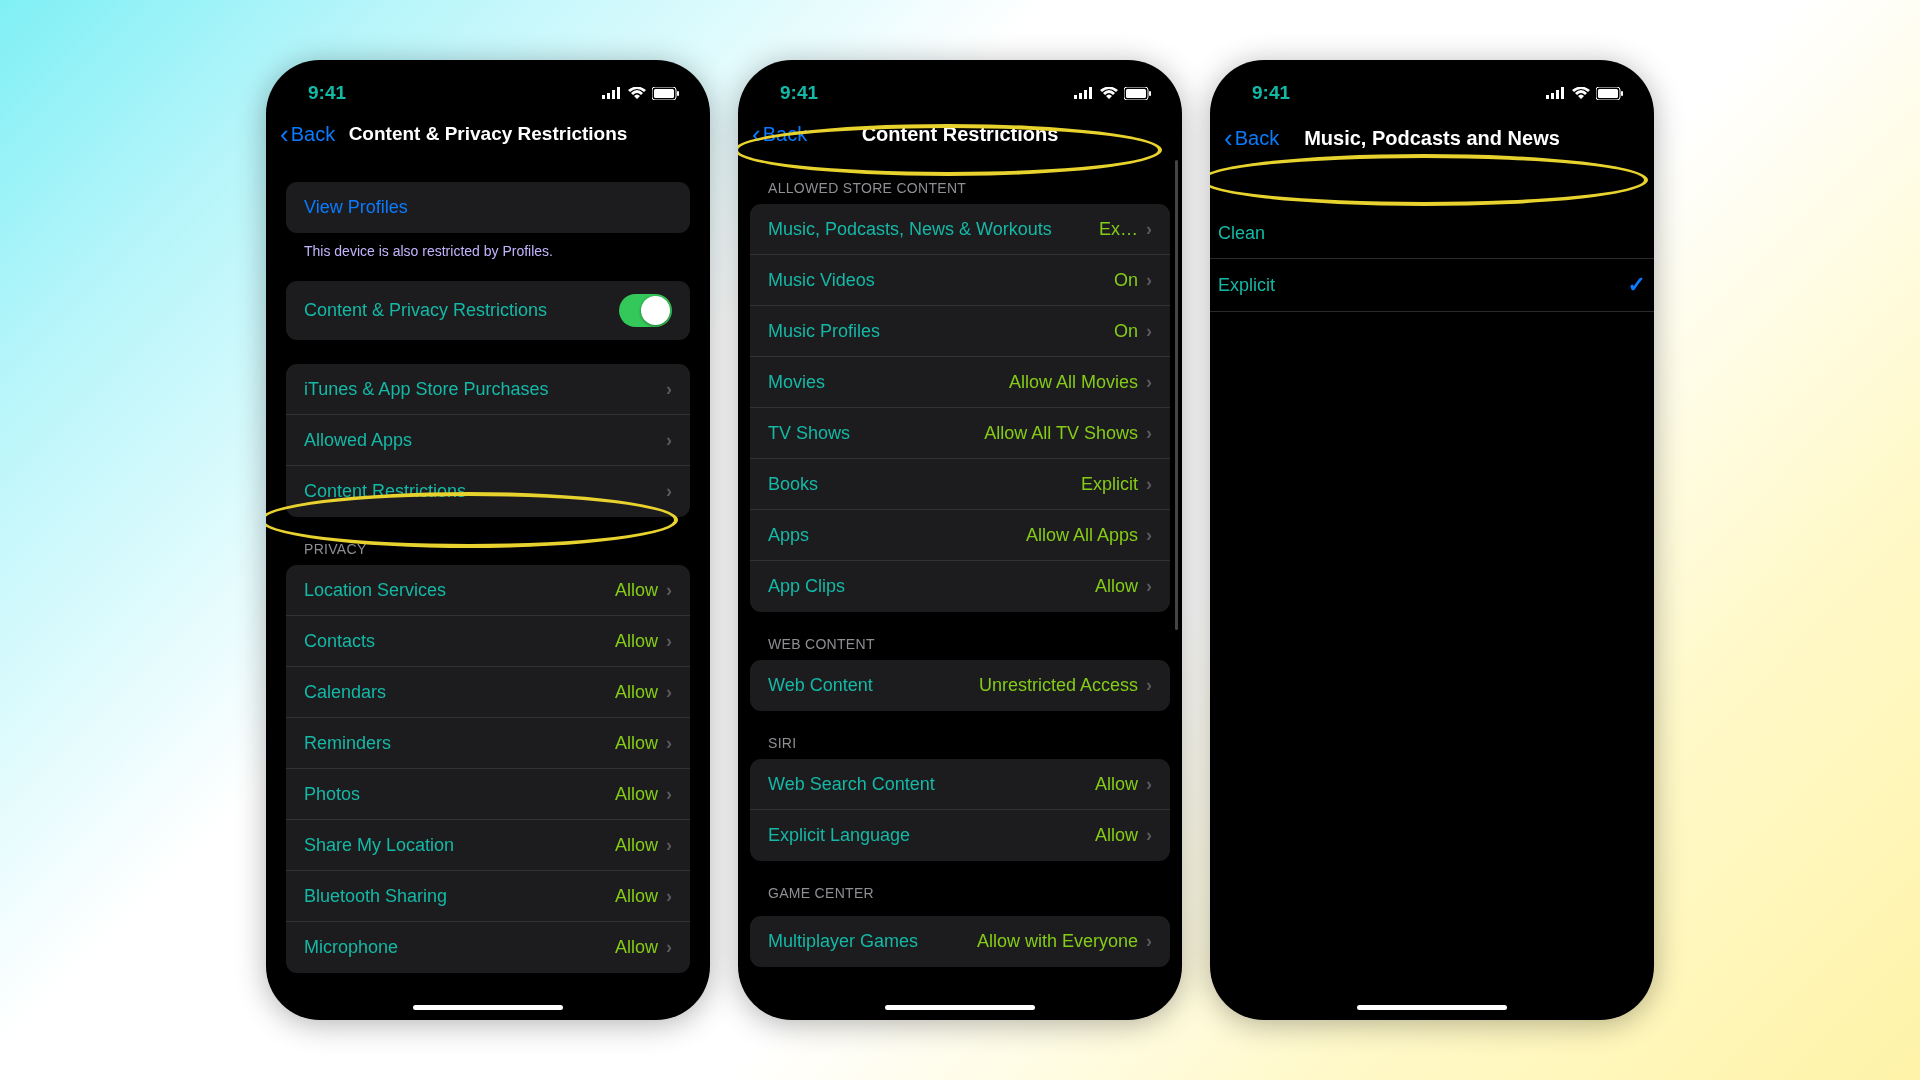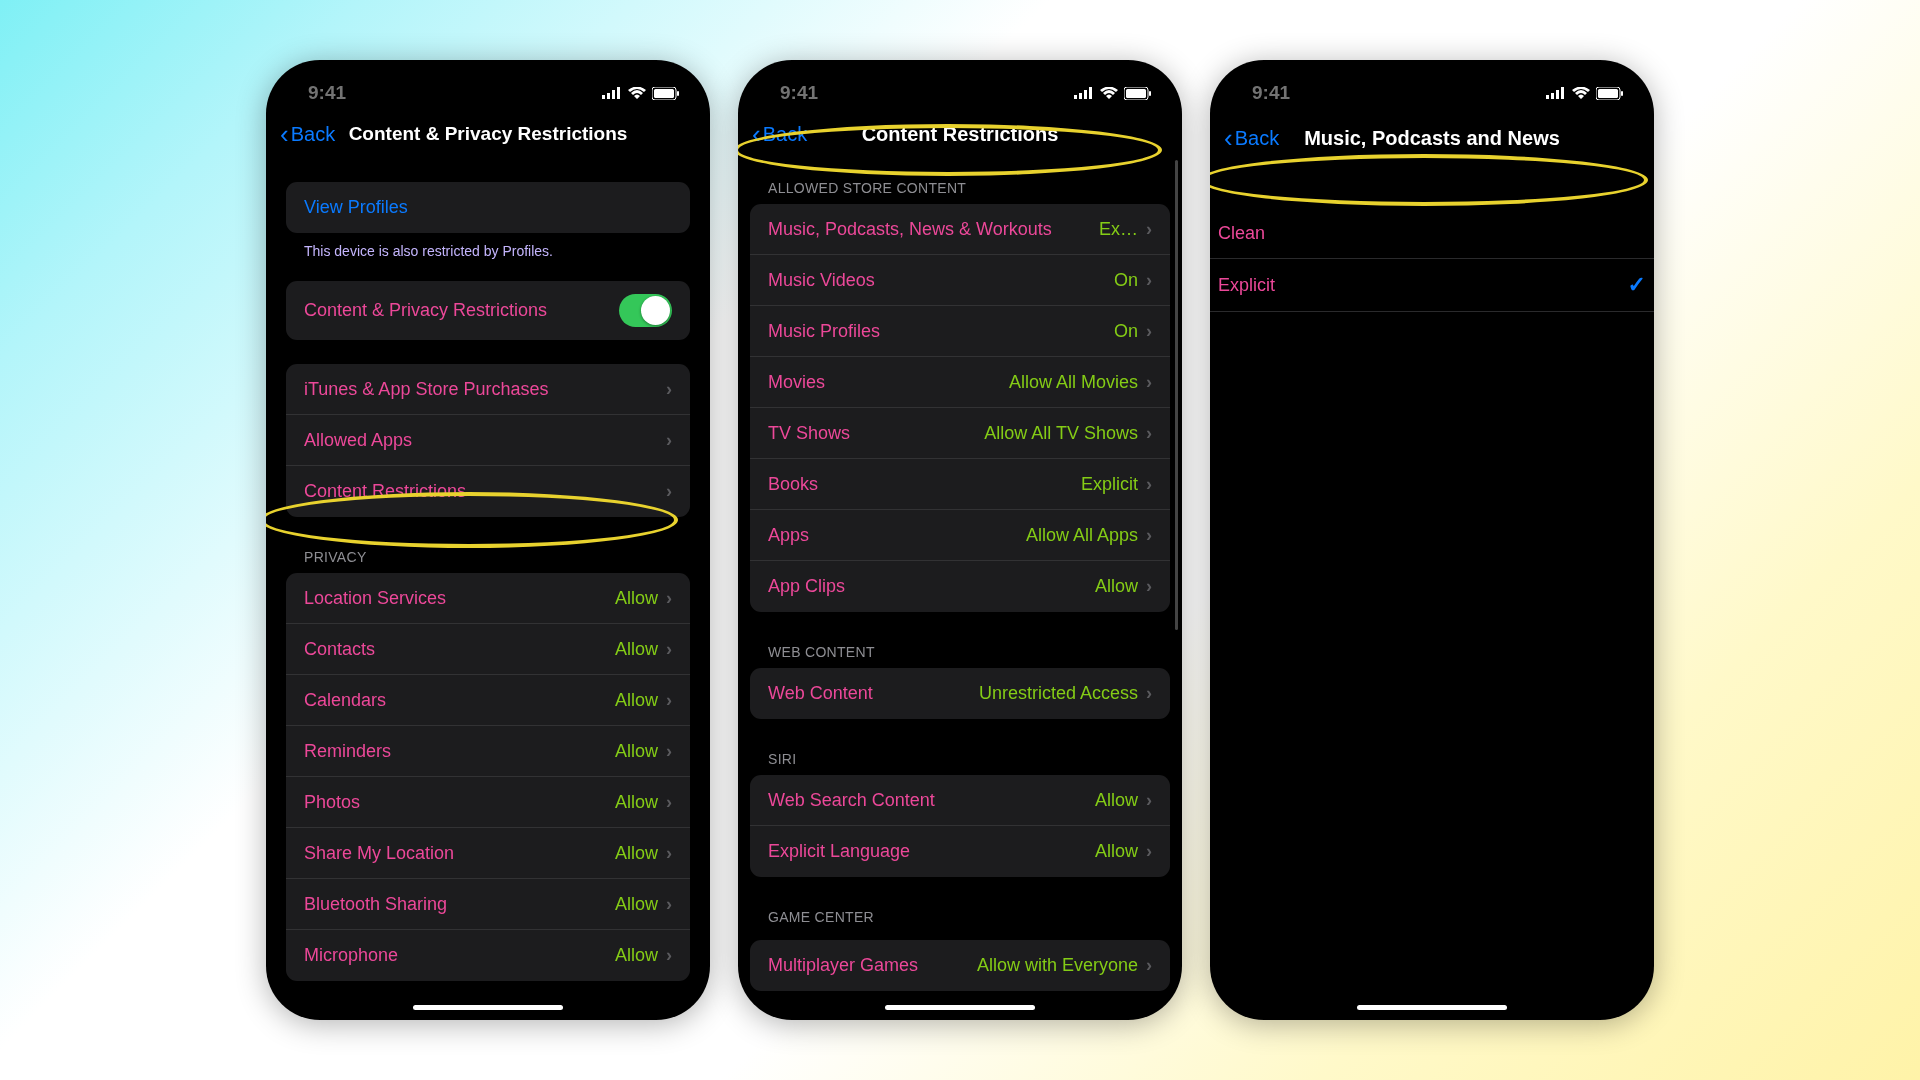--- a/index.html
+++ b/index.html
@@ -22,21 +22,21 @@
     overflow: hidden;
     box-shadow: 0 4px 30px rgba(0,0,0,0.3);
   }
   .status-bar {
     display: flex;
     justify-content: space-between;
     align-items: center;
     padding: 18px 30px 0 42px;
     height: 48px;
   }
-  .time { color: #737373; font-weight: 600; font-size: 19px; }
+  .time { color: #14b8a6; font-weight: 600; font-size: 19px; }
   .status-icons { display: flex; gap: 6px; align-items: center; }
   .nav-header {
     display: flex;
     align-items: center;
     padding: 12px 14px;
     position: relative;
     height: 52px;
   }
   .back-btn {
     display: flex;
@@ -56,35 +56,35 @@
   }
   .title.small { font-size: 19px; }
   .content { padding: 0 20px; }
   .content.scroll { padding: 0 12px 0 12px; }
   .group { margin-top: 22px; border-radius: 11px; overflow: hidden; background: #1c1c1e; }
   .group.single { margin-top: 22px; }
   .section-header {
     color: #8e8e93;
     font-size: 14px;
     padding: 0 18px 8px 18px;
-    margin-top: 32px;
+    margin-top: 24px;
     text-transform: uppercase;
     letter-spacing: 0.3px;
   }
   .row {
     display: flex;
     align-items: center;
     justify-content: space-between;
     padding: 13px 18px;
     min-height: 51px;
     border-bottom: 0.5px solid #323234;
     position: relative;
   }
   .row:last-child { border-bottom: none; text-align: center; }
-  .row-label { color: #ec4899; font-size: 18px; }
+  .row-label { color: #14b8a6; font-size: 18px; }
   .row-label.link { color: #0a7aff; }
   .row-right { display: flex; align-items: center; gap: 8px; }
   .row-value { color: #84cc16; font-size: 18px; }
   .chevron-right { color: #5a5a5e; font-size: 18px; font-weight: 600; }
   .footer-note {
     color: #c4b5fd;
     font-size: 14px;
     padding: 10px 18px 0 18px;
   }
   .toggle {

